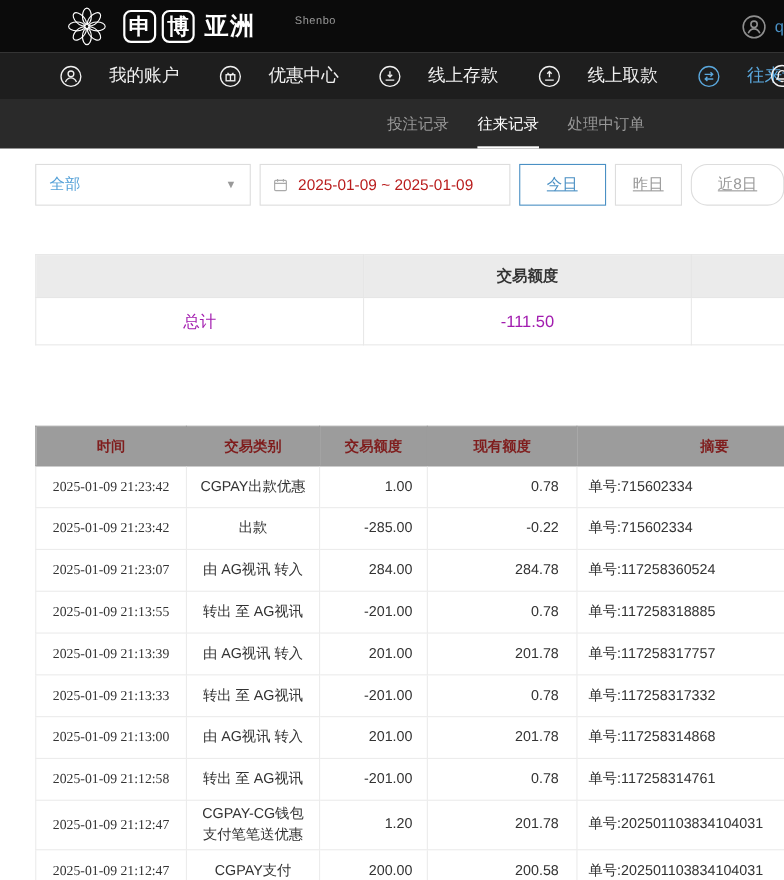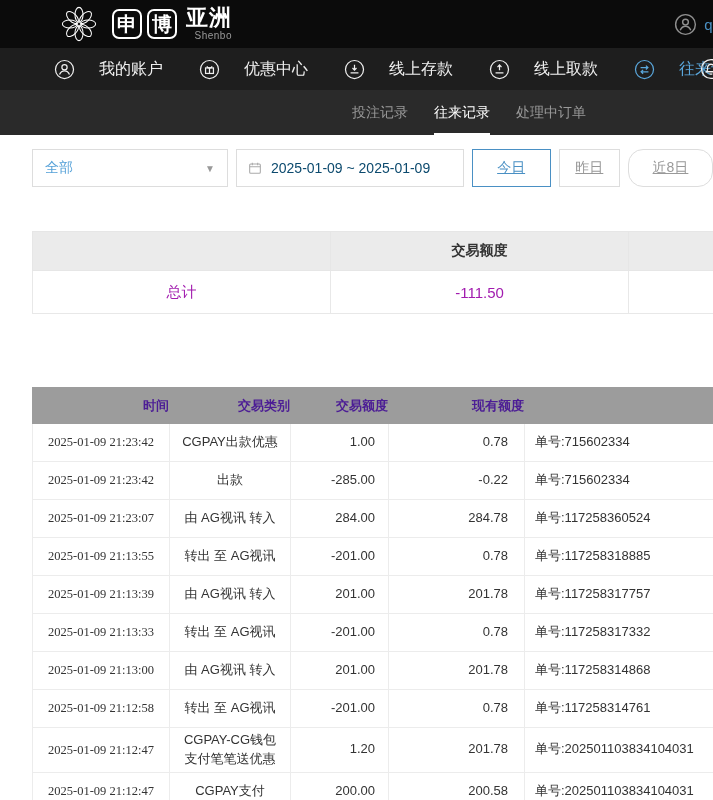--- a/index.html
+++ b/index.html
@@ -6,21 +6,21 @@
   html,body { width:713px; height:800px; overflow:hidden; background:#fff;
     font-family:"Liberation Sans","DejaVu Sans",sans-serif; }
 
   
   .topbar { height:48px; background:#0b0b0b; display:flex; align-items:center;
     padding-left:54px; position:relative; }
   .flower { width:50px; height:42px; margin-right:8px; flex:none; }
   .logo-box { width:30px; height:30px; border:2px solid #fff; border-radius:7px;
     color:#fff; font-size:20px; font-weight:bold; display:flex; align-items:center;
     justify-content:center; margin-right:5px; flex:none; }
-  .logo-cn { margin-left:4px; display:flex; flex-direction:column; }
+  .logo-cn { margin-left:4px; display:flex; flex-direction:row;gap:36px; }
   .logo-azhou { color:#fff; font-size:22px; font-weight:bold; letter-spacing:1px; line-height:1; }
   .logo-sub { color:#9a9a9a; font-size:10px; text-align:right; line-height:1; margin-top:2px; letter-spacing:.5px; }
   .top-right { position:absolute; right:-8px; top:0; height:48px; display:flex; align-items:center; gap:7px; }
   .avatar { width:23px; height:23px; color:#8f8f8f; }
   .username { color:#4a90c4; font-size:15px; white-space:nowrap; }
 
   
   .navbar { height:42px; background:#1e1e1e; display:flex; align-items:center;
     padding-left:54px; gap:36px; position:relative; }
   .nav-item { display:flex; align-items:center; gap:24px; color:#f0f0f0; font-size:16px;
@@ -38,40 +38,40 @@
   .subtab.active::after { content:""; position:absolute; left:0; right:0; bottom:0;
     height:2px; background:#fff; }
 
   
   .filters { display:flex; gap:8px; padding:14px 0 0 32px; }
   .select-box { width:198px; height:38px; border:1px solid #ddd; background:#fff;
     display:flex; align-items:center; justify-content:space-between; padding:0 12px; cursor:pointer; }
   .select-val { color:#55a1d8; font-size:14px; }
   .select-chev { color:#999; font-size:10px; }
   .date-box { width:230px; height:38px; border:1px solid #ddd; background:#fff;
-    display:flex; align-items:center; gap:8px; padding:0 10px; color:#0c4a6e; font-size:14px; cursor:pointer; }
+    display:flex; align-items:center; gap:8px; padding:0 10px; color:#b91c1c; font-size:14px; cursor:pointer; }
   .date-box svg { width:16px; height:16px; color:#aaa; flex:none; }
   .qbtn { height:38px; background:#fff; border:1px solid #ddd; color:#999; font-size:14px;
     display:flex; align-items:center; justify-content:center; cursor:pointer; white-space:nowrap;text-decoration:underline; }
   .qbtn.today { width:80px; border-color:#4a90c4; color:#4a90c4; }
   .qbtn.yest { width:62px; }
   .qbtn.d8 { width:86px;border-radius:15px; }
 
   
   table { border-collapse:collapse; table-layout:fixed; }
   .summary { margin:44px 0 0 32px; width:746px; font-size:14px; }
   .summary thead td { background:#ebebeb; height:39px; text-align:center;
     font-weight:bold; color:#333; border:1px solid #e6e6e6; }
   .summary tbody td { background:#fff; height:43px; text-align:center; color:#a21caf;
     font-size:15px; border:1px solid #e8e8e8; }
 
   
   .txn { margin:73px 0 0 32px; width:742px; font-size:13px; }
-  .txn thead td { background:#9c9c9c; color:#4c1d95; font-weight:bold; height:36px;
-    text-align:right; border:1px solid #9c9c9c; }
+  .txn thead td { background:#9c9c9c; color:#7f1d1d; font-weight:bold; height:36px;
+    text-align:center; border:1px solid #9c9c9c; }
   .txn tbody td { background:#fff; border:1px solid #ececec; color:#333;
     height:38px; padding:3px 8px; line-height:1.45; }
   .txn td.c-time { text-align:center; font-size:12.5px; white-space:nowrap; padding:3px 2px;font-family:Liberation Serif, serif; }
   .txn td.c-type { text-align:center; }
   .txn td.c-amount { text-align:right; padding-right:13px; }
   .txn td.c-balance { text-align:right; padding-right:16px; }
   .txn td.c-summary { text-align:left; padding-left:10px; white-space:nowrap; }
 </style>
 </head>
 <body>

